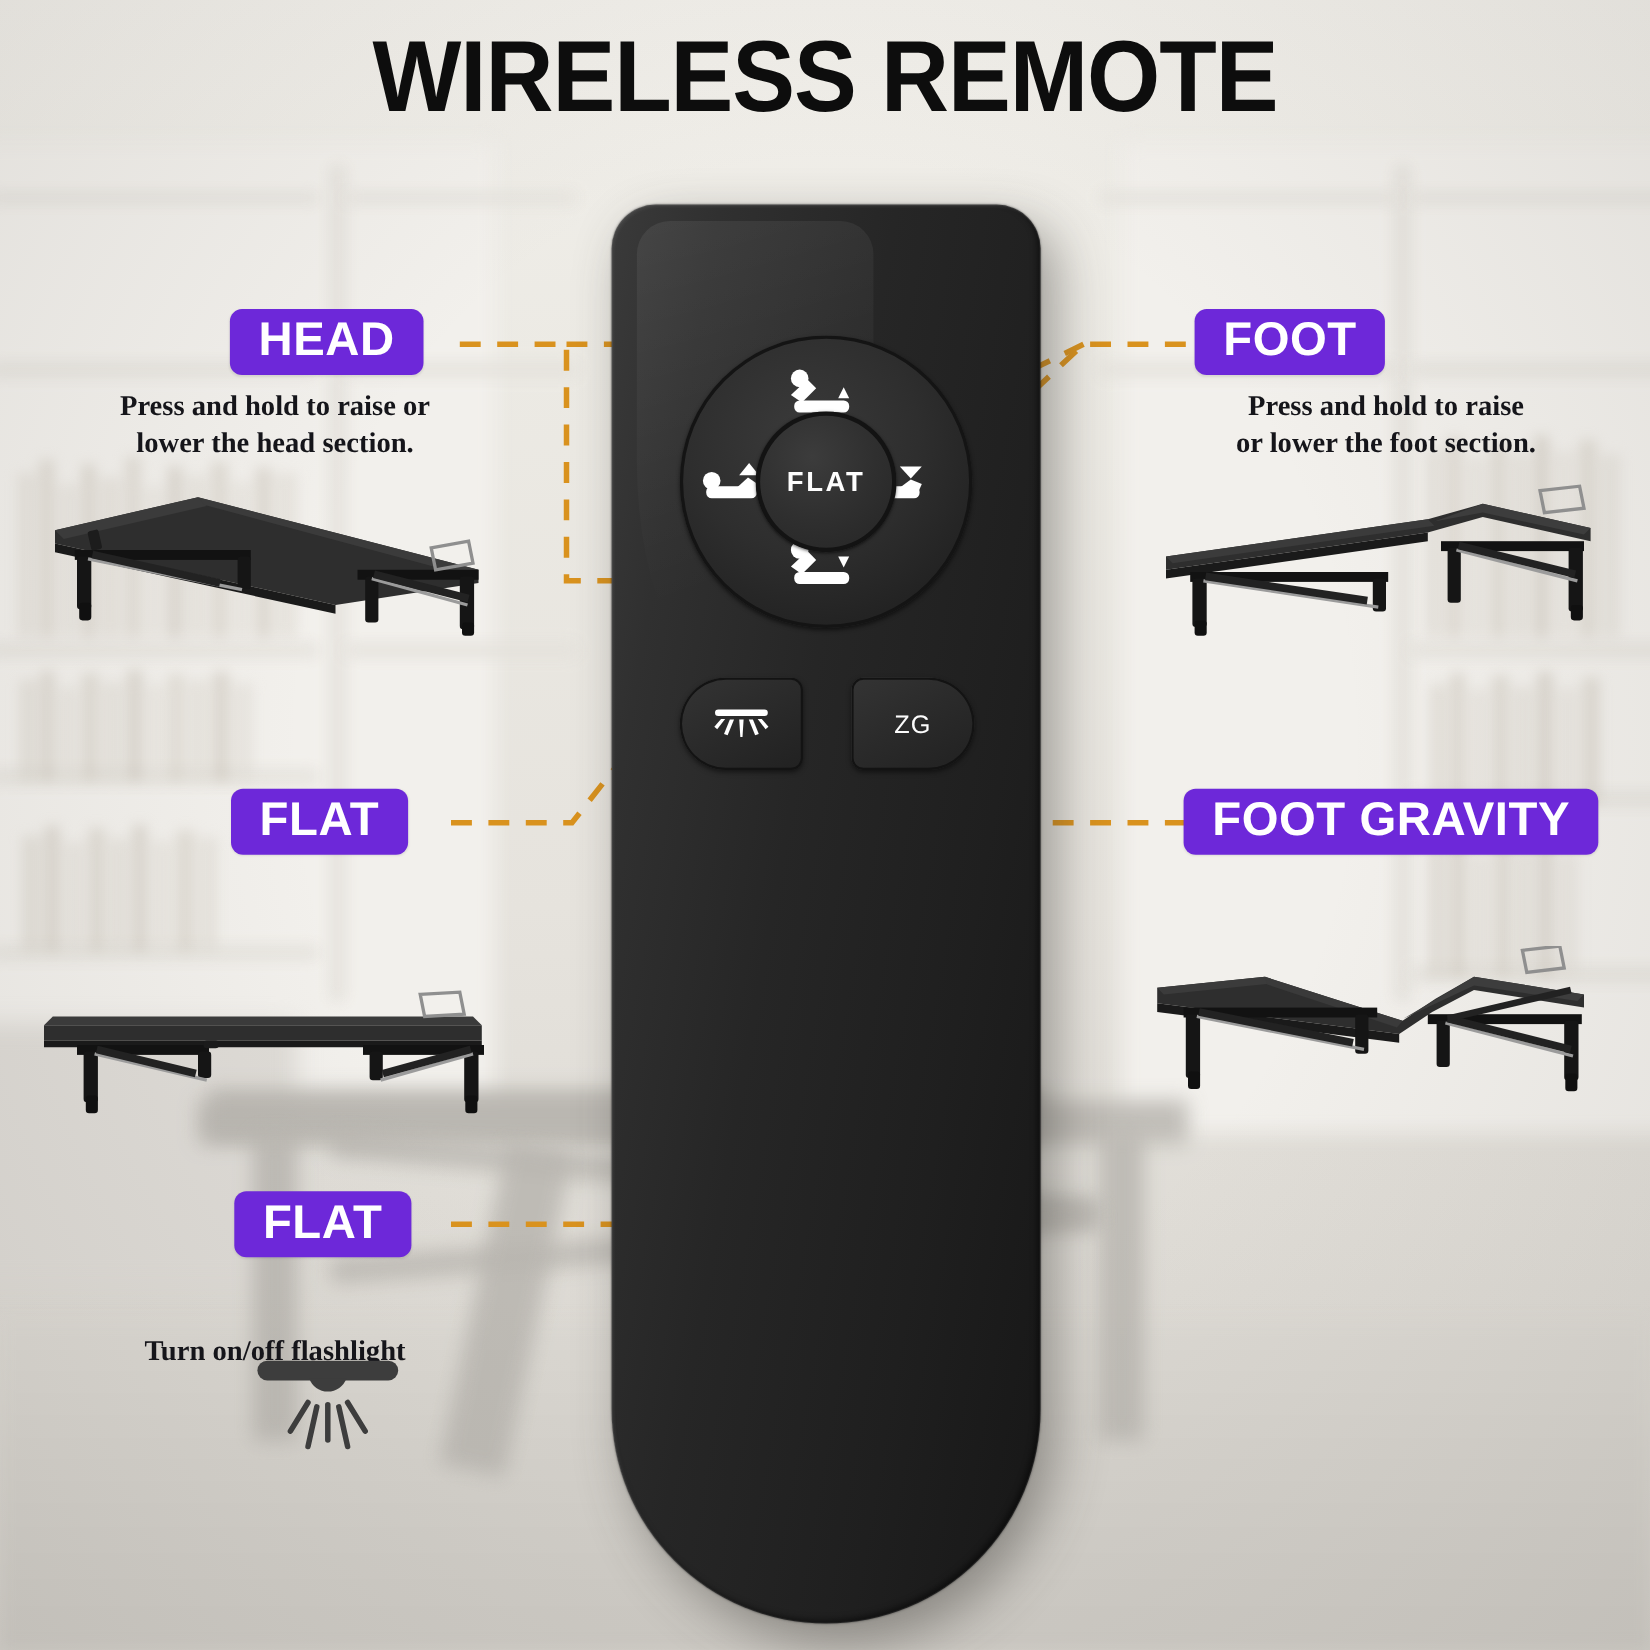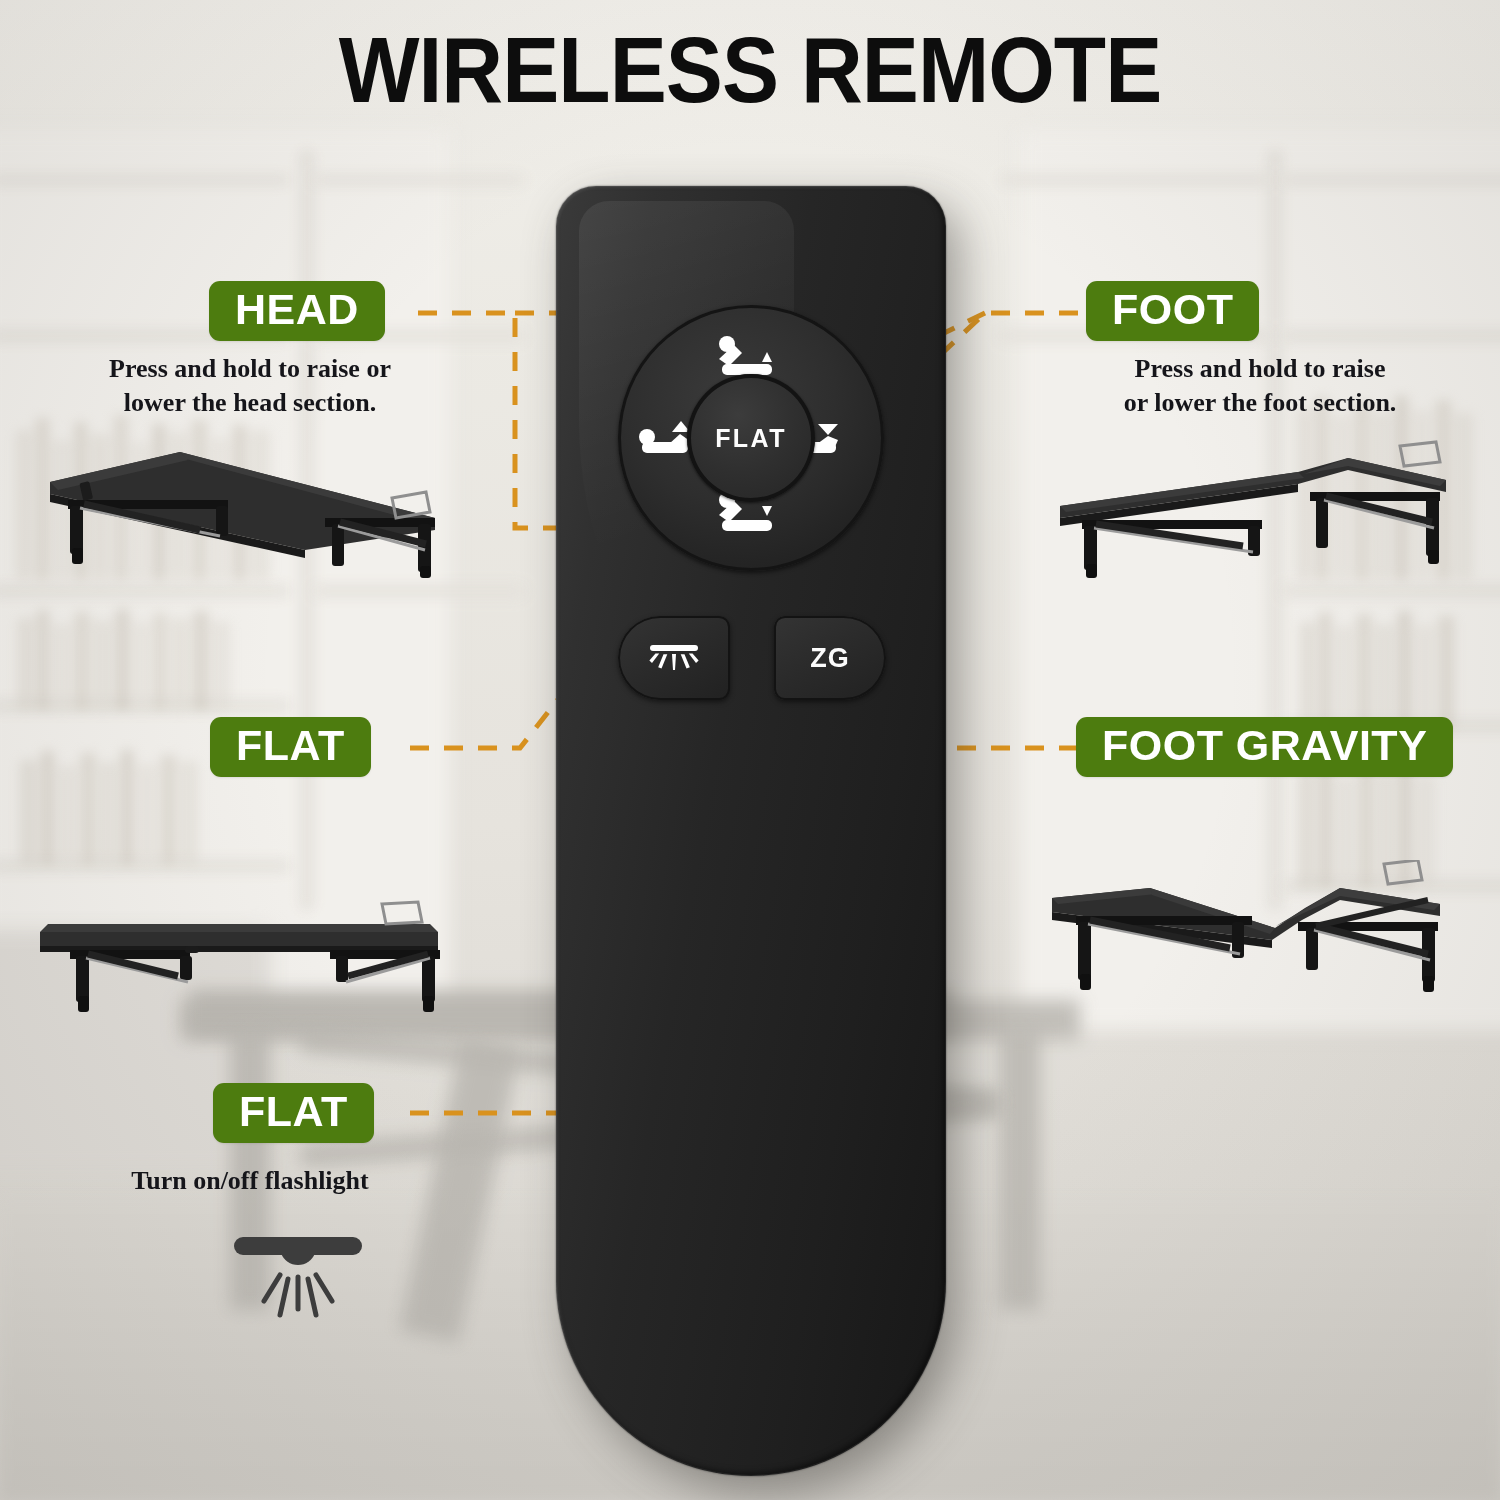--- a/index.html
+++ b/index.html
@@ -88,26 +88,26 @@
     display:flex;align-items:center;justify-content:center;
   }
   .btn-zg{
     position:absolute;left:218px;top:430px;width:112px;height:84px;
     border-radius:12px 46px 46px 12px;
     background:linear-gradient(150deg,#343434 0%,#2b2b2b 45%,#212121 100%);
     box-shadow:inset 0 0 0 2px #131313,0 2px 5px rgba(0,0,0,.5),
                inset 1px 1px 2px rgba(255,255,255,.06);
     display:flex;align-items:center;justify-content:center;
   }
-  .zg-text{color:#fcfcfc;font-weight:bold;font-size:27px;letter-spacing:1px;}
+  .zg-text{color:#fcfcfc;font-weight:normal;font-size:23px;letter-spacing:1px;}
 
   
   .badge{
     position:absolute;display:inline-flex;align-items:center;justify-content:center;
-    background:#4d7c0f;color:#ffffff;font-weight:bold;border-radius:11px;
+    background:#6d28d9;color:#ffffff;font-weight:bold;border-radius:11px;
     padding:7px 26px 10px 26px;font-size:43px;letter-spacing:.5px;line-height:1;
     box-shadow:0 1px 2px rgba(0,0,0,.08);white-space:nowrap;
   }
   .desc{
     position:absolute;color:#15151a;font-weight:bold;font-size:26px;line-height:1.3;
     white-space:pre-line;
   }
   .desc.c{text-align:center;font-family:Liberation Serif, serif;}
   svg.dashlayer{position:absolute;left:0;top:0;width:1500px;height:1500px;overflow:visible;}
   .dline{stroke:#d9921e;stroke-width:5;stroke-dasharray:19 15;fill:none;stroke-linecap:butt;}
@@ -420,21 +420,21 @@
         <path d="M276 66 L388 94" stroke="#222" stroke-width="7" fill="none"></path>
         <path d="M276 66 L388 40" stroke="#222" stroke-width="6" fill="none"></path>
         <rect x="40" y="114" width="11" height="16" rx="3" fill="#101010"></rect>
         <rect x="383" y="116" width="11" height="16" rx="3" fill="#101010"></rect>
         <path d="M344 4 L378 0 L382 20 L348 24 Z" fill="none" stroke="#8f8f8f" stroke-width="3"></path>
       </g>
     </svg>
   </div>
 
   <div class="badge" style="left:213px;top:1083px;">FLAT</div>
-  <div class="desc c" style="left:40px;top:1164px;width:420px;">Turn on/off flashlight</div>
+  <div class="desc c" style="left:40px;top:1211px;width:420px;">Turn on/off flashlight</div>
 
   <div class="lampicon" style="left:218px;top:1225px;">
     <svg width="160" height="110" viewBox="0 0 160 110">
       <rect x="16" y="12" width="128" height="18" rx="9" fill="#3d3d3d"></rect>
       <path d="M63 28 A18 18 0 0 0 97 28 Z" fill="#3d3d3d"></path>
       <path d="M80 52 L80 84" stroke="#3d3d3d" stroke-width="5" stroke-linecap="round"></path>
       <path d="M62 50 L46 76" stroke="#3d3d3d" stroke-width="5" stroke-linecap="round"></path>
       <path d="M98 50 L114 76" stroke="#3d3d3d" stroke-width="5" stroke-linecap="round"></path>
       <path d="M70 54 L62 90" stroke="#3d3d3d" stroke-width="5" stroke-linecap="round"></path>
       <path d="M90 54 L98 90" stroke="#3d3d3d" stroke-width="5" stroke-linecap="round"></path>

